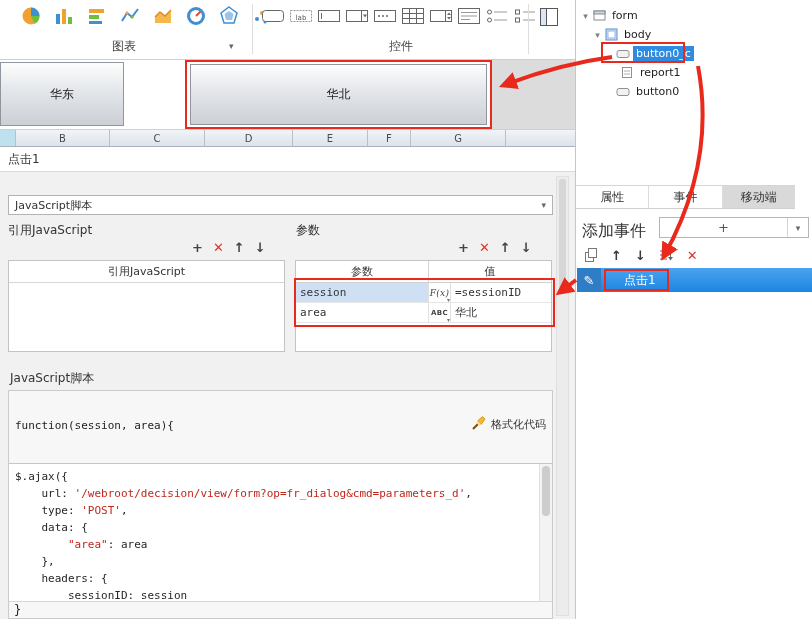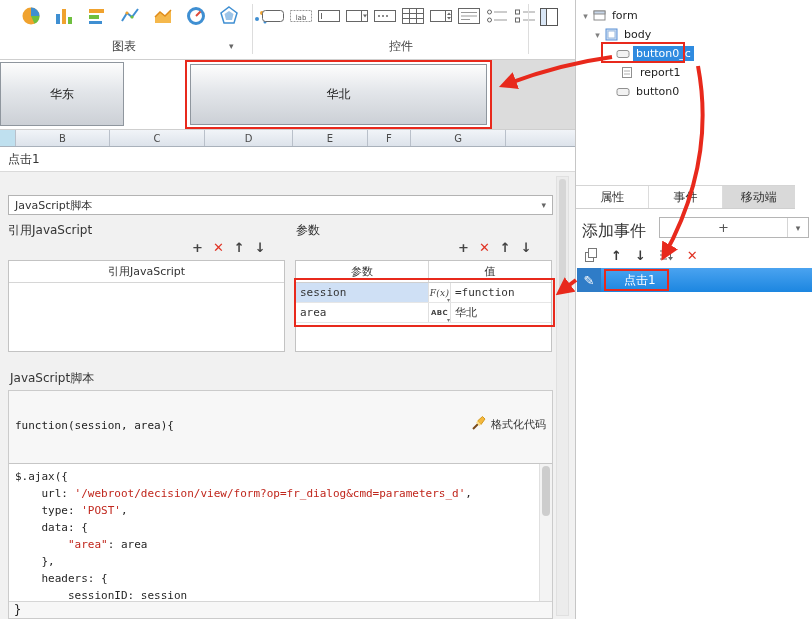--- a/index.html
+++ b/index.html
@@ -288,21 +288,21 @@
       <div class="c1">参数</div>
       <div class="c2">值</div>
     </div>
     <div id="param-rows">
         <div class="pt-row selected">
           <div class="name">session</div>
           <div class="type">
             <span class="tg fx">F(x)</span>
             <span class="mini">▾</span>
           </div>
-          <div class="val">=function</div>
+          <div class="val">=sessionID</div>
         </div>
         <div class="pt-row">
           <div class="name">area</div>
           <div class="type">
             <span class="tg">ABC</span>
             <span class="mini">▾</span>
           </div>
           <div class="val">华北</div>
         </div>
       </div>

